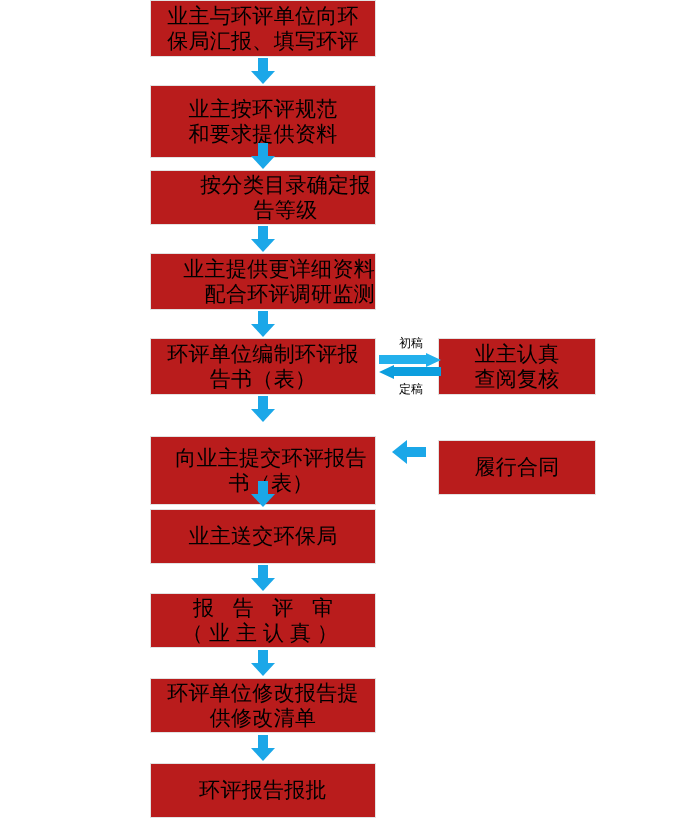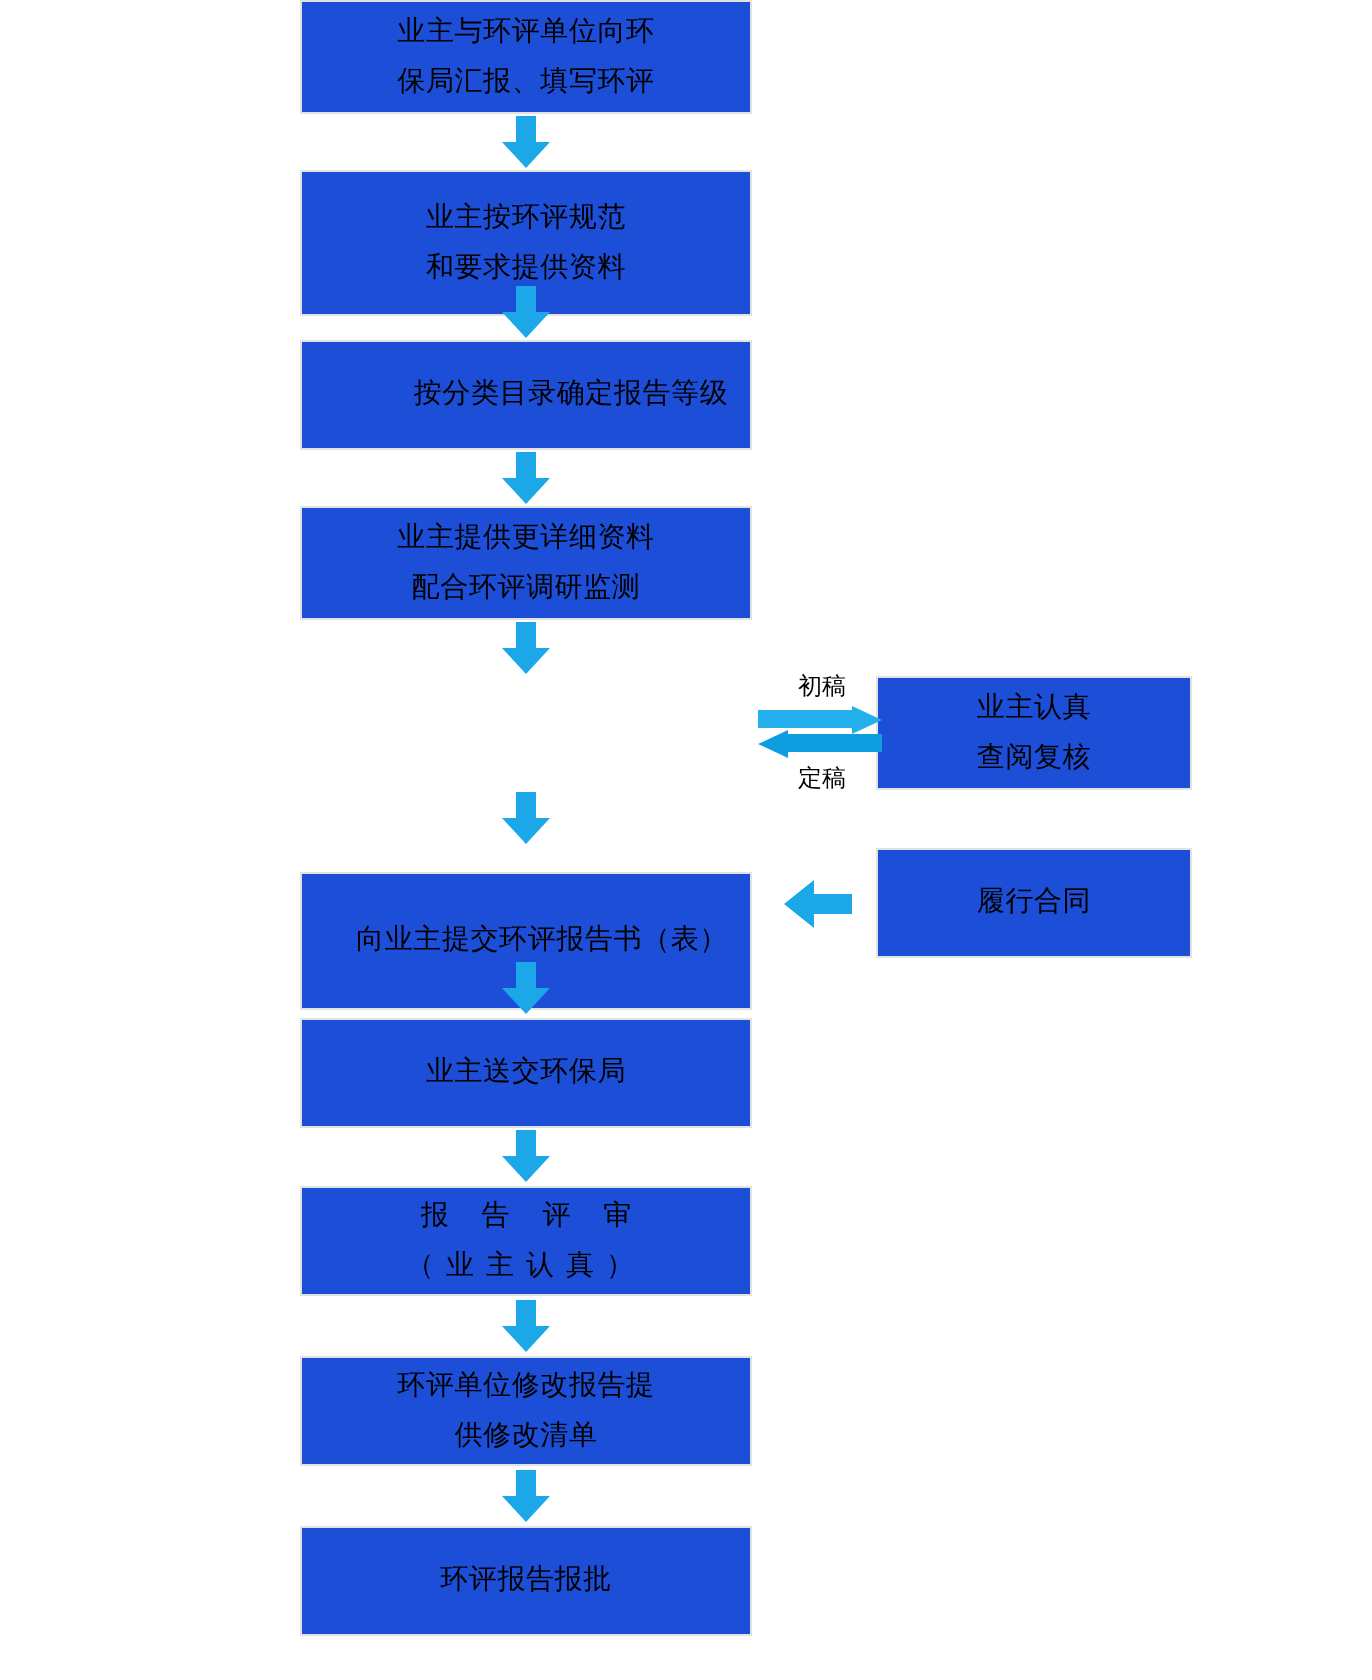--- a/index.html
+++ b/index.html
@@ -20,28 +20,28 @@
     left: 0;
     top: 0;
     width: 686px;
     height: 840px;
   }
 
   
   .node {
     position: absolute;
     box-sizing: border-box;
-    background: #1d4ed8;
+    background: #b91c1c;
     border: 1px solid #e2e2e2;
     display: flex;
     align-items: center;
     justify-content: center;
     text-align: center;
     color: #000000;
-    font-size: 14px;
+    font-size: 21px;
     line-height: 25px;
     letter-spacing: 0.3px;
     white-space: pre-line;
   }
   .node-main { left: 150px; width: 226px; }
   .node-side { left: 438px; width: 158px; }
 
   .node-text {
     display: block;
     width: 100%;
@@ -183,25 +183,29 @@
 
   <div class="node node-main" style="top:85px;height:73px;">
     <span class="node-text">业主按环评规范
 和要求提供资料</span>
   </div>
 
   <div class="node node-main" style="top:170px;height:55px;padding-left:45px;">
     <span class="node-text">按分类目录确定报告等级</span>
   </div>
 
-  <div class="node node-main" style="top:253px;height:57px;">
+  <div class="node node-main" style="top:253px;height:57px;text-align:right;">
     <span class="node-text">业主提供更详细资料
 配合环评调研监测</span>
   </div>
 
+  <div class="node node-main" style="top:338px;height:57px;">
+    <span class="node-text">环评单位编制环评报
+告书（表）</span>
+  </div>
 
   <div class="node node-main" style="top:436px;height:69px;padding-left:16px;">
     <span class="node-text">向业主提交环评报告书（表）</span>
   </div>
 
   <div class="node node-main" style="top:509px;height:55px;">
     <span class="node-text">业主送交环保局</span>
   </div>
 
   <div class="node node-main" style="top:593px;height:55px;">
@@ -216,21 +220,21 @@
 
   <div class="node node-side" style="top:338px;height:57px;">
     <span class="node-text">业主认真
 查阅复核</span>
   </div>
 
   <div class="node node-main" style="top:763px;height:55px;">
     <span class="node-text">环评报告报批</span>
   </div>
 
-  <div class="node node-side" style="top:424px;height:55px;">
+  <div class="node node-side" style="top:440px;height:55px;">
     <span class="node-text">履行合同</span>
   </div>
 
   <div class="arrow-down" style="left:251px;top:58px;">
     <span class="shaft"></span>
     <span class="head"></span>
   </div>
   <div class="arrow-down" style="left:251px;top:143px;">
     <span class="shaft"></span>
     <span class="head"></span>

